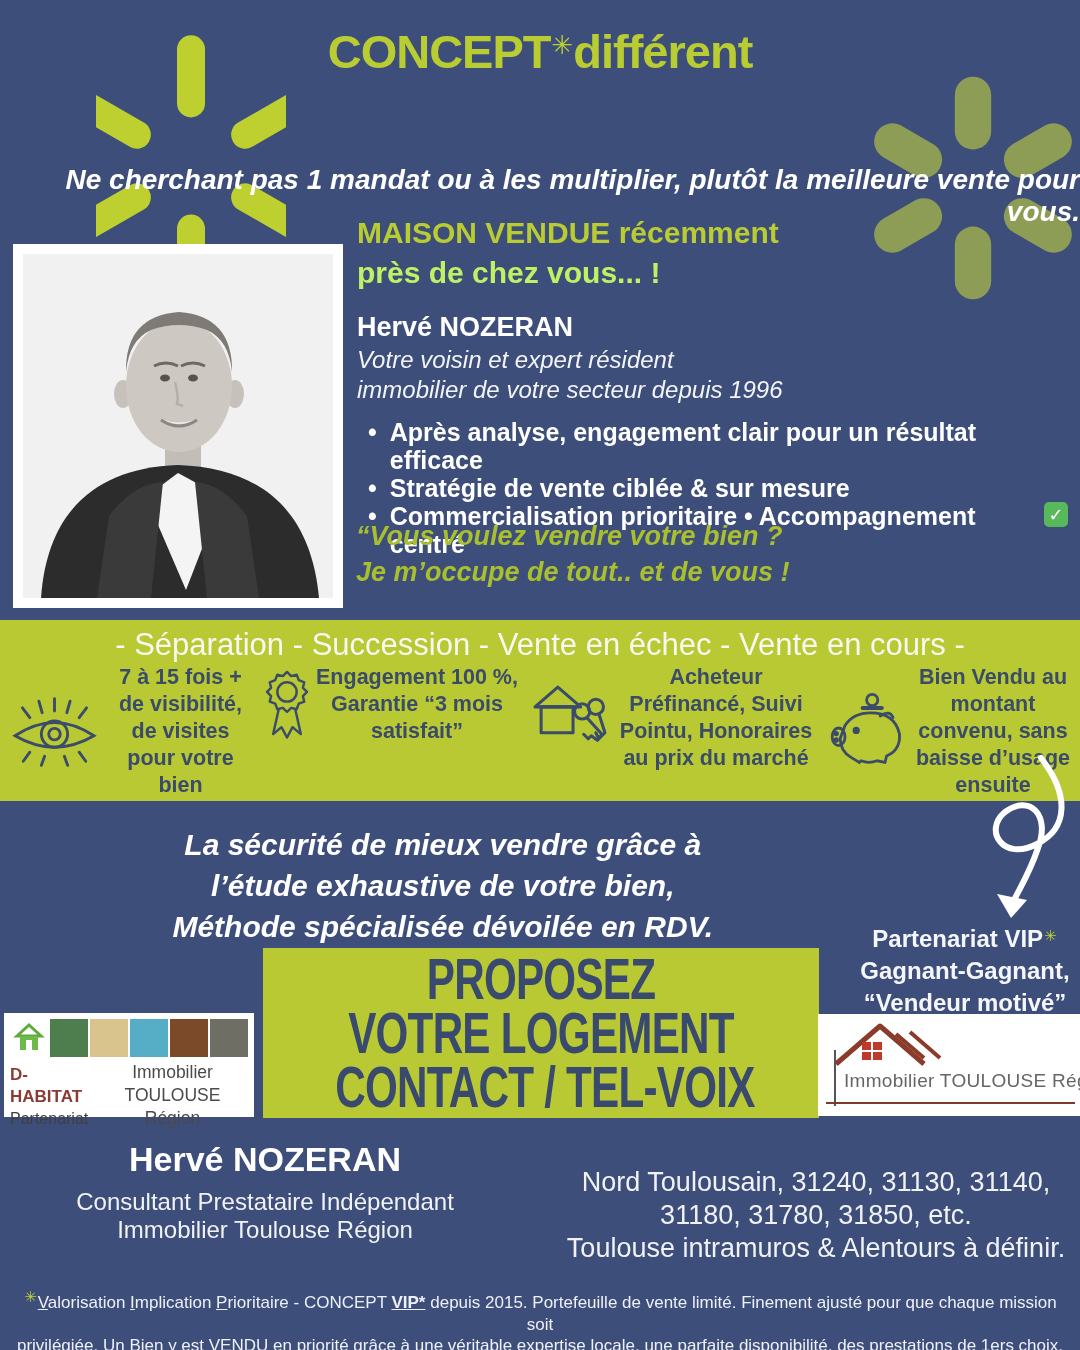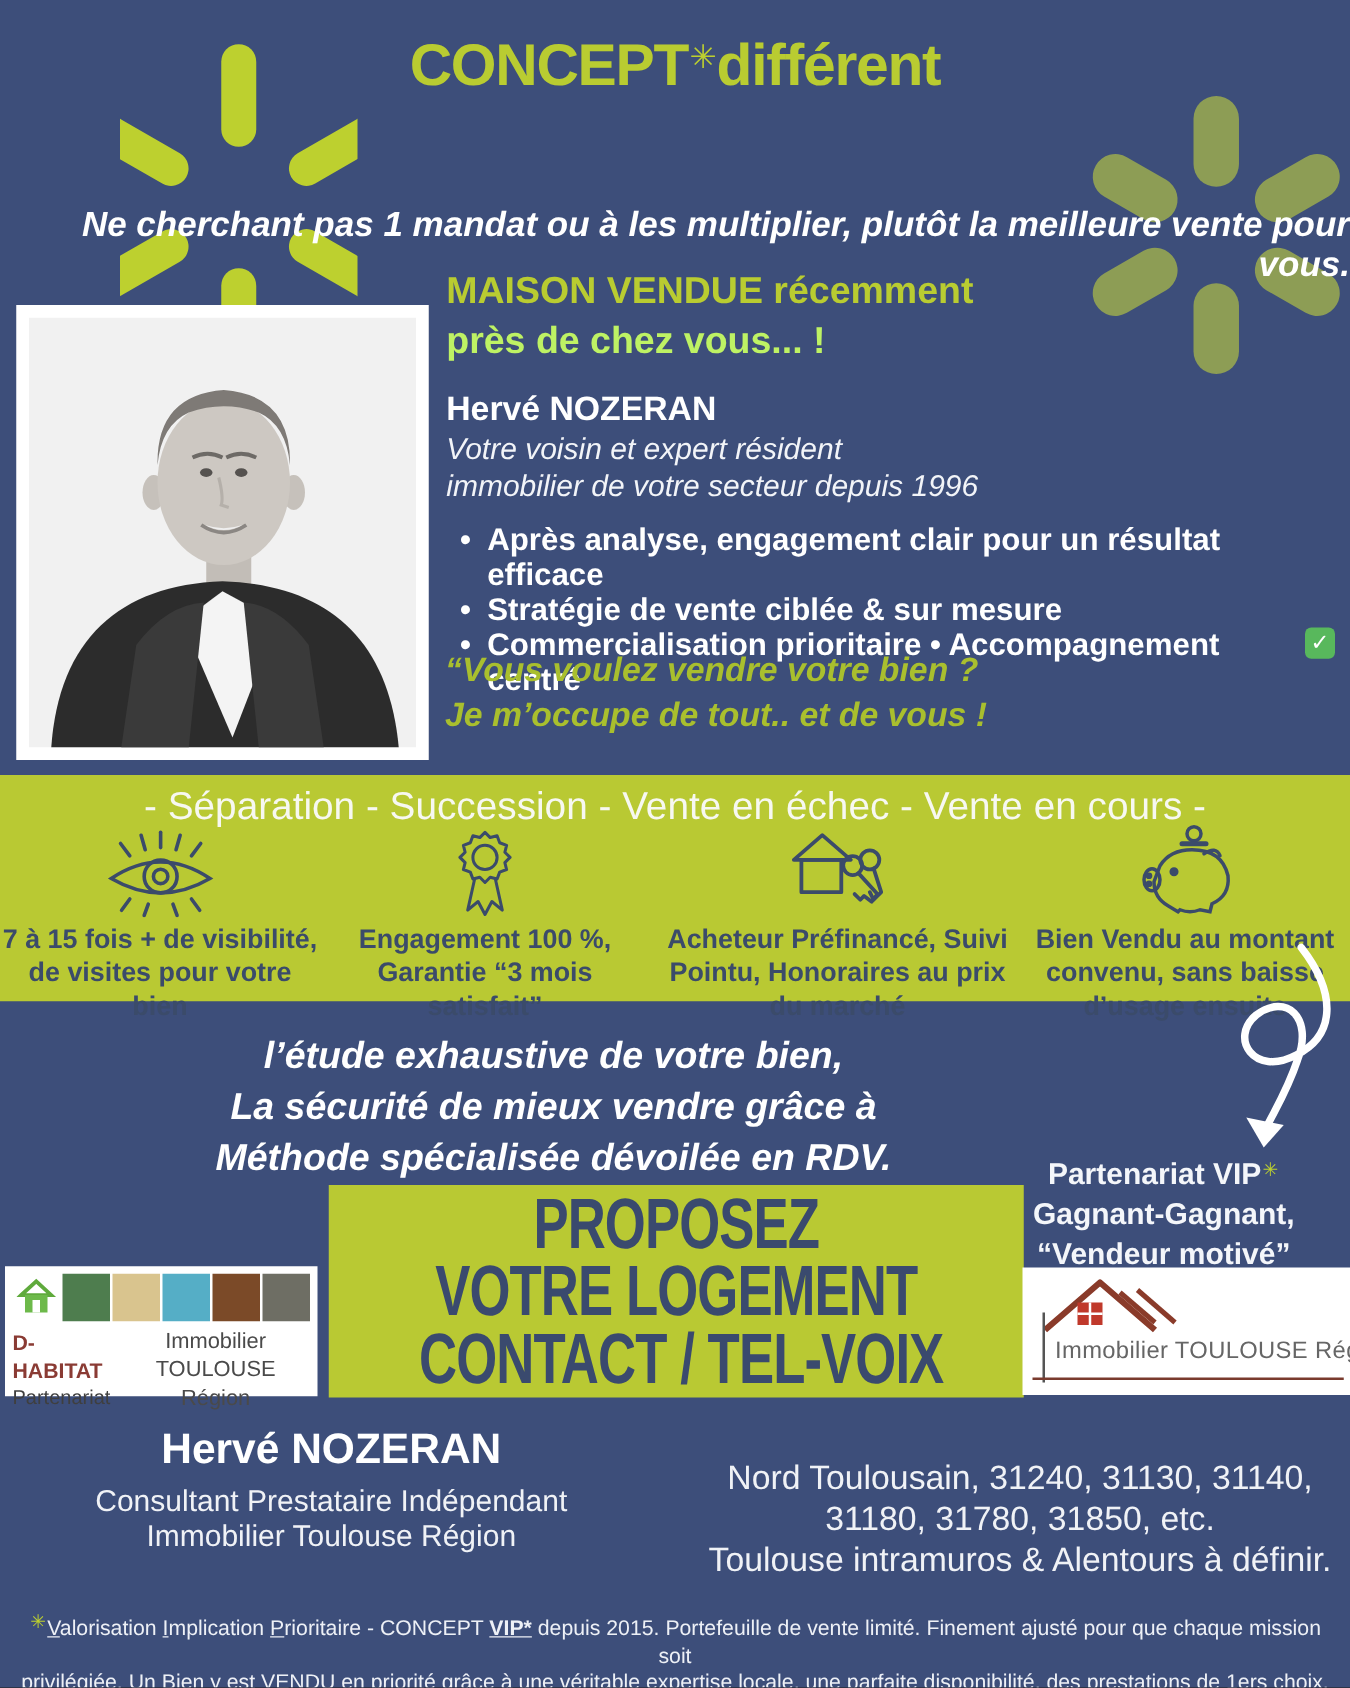--- a/index.html
+++ b/index.html
@@ -45,35 +45,35 @@
     color:#fff;font-size:18px;font-weight:800;text-align:center;line-height:25px;
     margin-left:10px;vertical-align:-3px;font-family:"DejaVu Sans",sans-serif;}
 
   .quote{left:356px;top:518px;color:#a9bf2e;font-size:27px;font-weight:700;
     font-style:italic;line-height:36px;}
 
   
   .band{left:0;top:620px;width:1080px;height:181px;background:#b9c933;}
   .band-title{left:0;top:627px;width:100%;text-align:center;color:#f7f8f1;
     font-size:31px;font-weight:400;}
-  .band-col{top:660px;display:flex;flex-direction:column;align-items:center;}
+  .band-col{top:660px;display:flex;align-items:center;}
   .band-col .bicon{height:74px;display:flex;align-items:center;justify-content:center;}
   .band-col .btext{margin-top:4px;text-align:center;color:#3b4b6a;
     font-size:21.5px;font-weight:800;line-height:27px;}
   .col1{left:2px;width:252px;}
   .col2{left:258px;width:260px;}
   .col3{left:524px;width:292px;}
   .col4{left:820px;width:256px;}
 
   
   .security{left:0;top:824px;width:76%;margin-left:3%;text-align:center;color:#ffffff;
     font-size:30px;font-weight:700;font-style:italic;line-height:41px;}
 
   .swirl{left:945px;top:752px;width:130px;height:170px;}
-  .vip-note{left:816px;top:920px;width:230px;text-align:center;color:#f4f6fa;
+  .vip-note{left:850px;top:920px;width:230px;text-align:center;color:#f4f6fa;
     font-size:24px;font-weight:700;line-height:32px;}
 
   
   .cta{left:263px;top:948px;width:556px;height:170px;background:#b9c933;
     display:flex;flex-direction:column;justify-content:center;}
   .cta-line{display:block;text-align:center;color:#3a4a6e;font-size:57px;font-weight:800;
     line-height:54px;letter-spacing:-1px;transform:scaleX(0.74);transform-origin:50% 50%;
     white-space:nowrap;}
 
   
@@ -248,22 +248,22 @@
         <circle cx="19" cy="52" r="1.6" fill="#3b4b6a"></circle>
           <circle cx="19" cy="60" r="1.6" fill="#3b4b6a"></circle>
         <circle cx="44" cy="48" r="2.8" fill="#3b4b6a"></circle>
         <path d="M74,30 q12,-8 16,2"></path>
       </svg>
     </div>
     <div class="btext">Bien Vendu au montant convenu, sans baisse d’usage ensuite</div>
   </div>
 
   <div class="abs security">
+    <div>La sécurité de mieux vendre grâce à</div>
     <div>l’étude exhaustive de votre bien,</div>
-    <div>La sécurité de mieux vendre grâce à</div>
     <div>Méthode spécialisée dévoilée en RDV.</div>
   </div>
 
   <div class="abs swirl">
     <svg width="130" height="170" viewBox="0 0 130 170">
       <path d="M96,6 C124,42 124,76 92,92 C58,110 38,78 60,60 C84,42 106,62 93,96 C85,120 76,134 68,150" stroke="#ffffff" stroke-width="6" fill="none" stroke-linecap="round"></path>
       <polygon points="52,142 66,166 82,148" fill="#ffffff"></polygon>
     </svg>
   </div>
 

